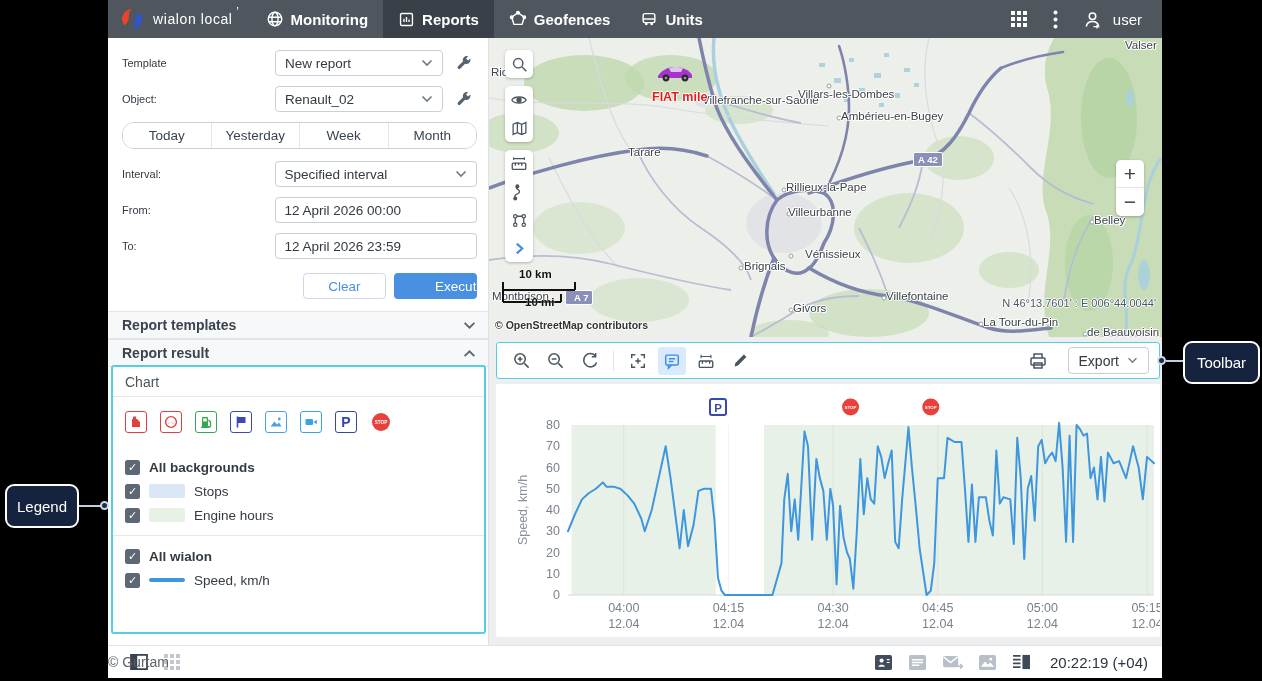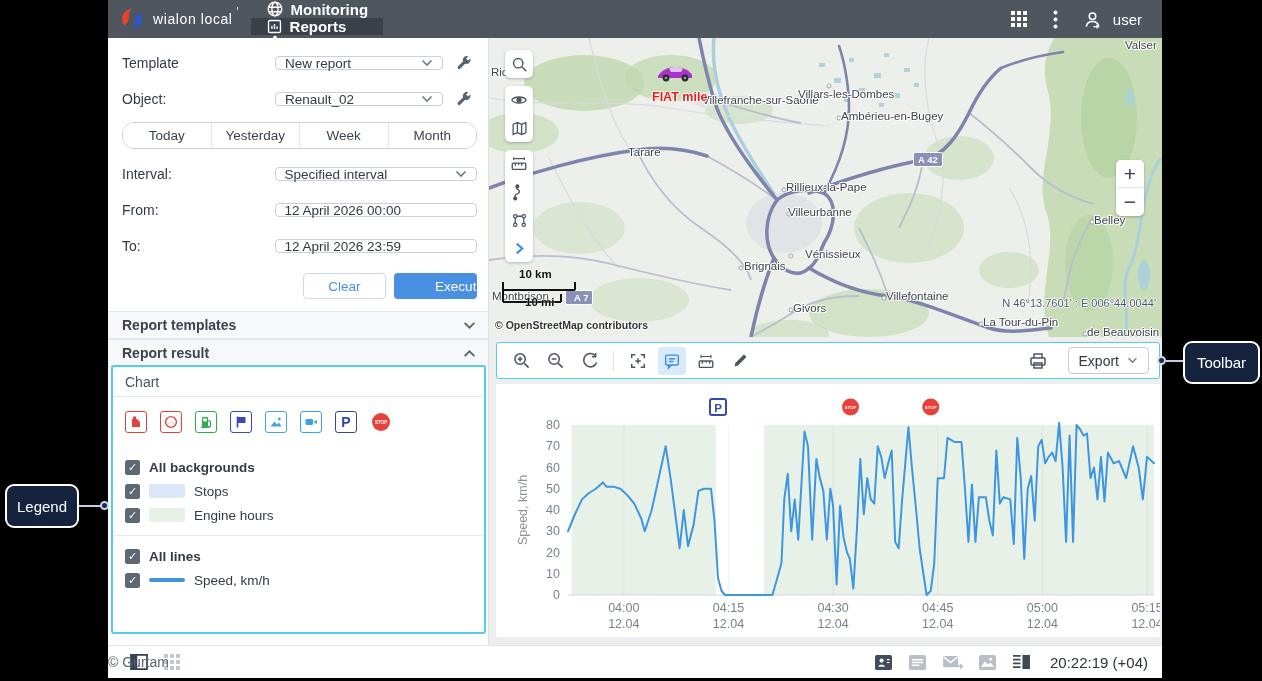--- a/index.html
+++ b/index.html
@@ -6,32 +6,32 @@
   html,body { width:1262px; height:681px; }
   body { position:relative; background:#000; font-family:"Liberation Sans", sans-serif; overflow:hidden; }
 
   .app { position:absolute; left:108px; top:0; width:1054px; height:678px; background:#eceef0; overflow:hidden; }
 
   
   .navbar { position:absolute; left:0; top:0; right:0; height:38px; background:#4f565e; display:flex; align-items:stretch; color:#fff; }
   .brand { display:flex; align-items:center; gap:9px; padding:0 18px 0 12px; }
   .brand-word { font-size:14px; letter-spacing:.6px; color:#fff; position:relative; }
   .brand-word::after { content:"ʼ"; position:absolute; top:-6px; right:-7px; font-size:12px; }
-  .nav-items { display:flex; align-items:stretch;flex-direction:column; }
+  .nav-items { display:flex; align-items:stretch; }
   .nav-item { display:flex; align-items:center; gap:7px; padding:0 15px; font-size:15px; font-weight:600; cursor:pointer; }
   .nav-item.active { background:#394047; }
   .nav-right { margin-left:auto; display:flex; align-items:center; gap:24px; padding-right:20px; }
   .nav-right .usr { display:flex; align-items:center; gap:10px; font-size:15px; }
 
   
   .panel { position:absolute; left:0; top:38px; width:381px; bottom:33px; background:#fff; border-right:1px solid #dfe2e5; }
   .form { padding:12px 11px 0 14px; }
   .frow { display:flex; align-items:center; margin-bottom:10px; height:26px; }
-  .flabel { width:153px; font-size:14px; color:#333a42; }
-  .select, .tinput { height:14px; border:1px solid #c9cfd6; border-radius:4px; background:#fff; font-size:13.5px; color:#333a42; display:flex; align-items:center; padding:0 9px; cursor:pointer; }
+  .flabel { width:153px; font-size:11px; color:#333a42; }
+  .select, .tinput { height:26px; border:1px solid #c9cfd6; border-radius:4px; background:#fff; font-size:13.5px; color:#333a42; display:flex; align-items:center; padding:0 9px; cursor:pointer; }
   .select { width:168px; justify-content:space-between; }
   .select.wide, .tinput { width:203px; }
   .wrench { margin-left:12px; color:#57636e; display:flex; cursor:pointer; }
   .tabs { display:flex; height:27px; border:1px solid #ccd1d7; border-radius:12px; margin:2px 0 12px 0; overflow:hidden; }
   .tab { flex:1; display:flex; align-items:center; justify-content:center; font-size:13.5px; color:#3a4450; border-right:1px solid #e3e6ea; cursor:pointer; background:#fff; }
   .tab:last-child { border-right:none; }
   .btnrow { display:flex; justify-content:flex-end; gap:8px; margin:14px 0 12px 0; }
   .btn { height:26px; width:83px; border-radius:4px; font-size:13.5px; display:flex; align-items:center; justify-content:center; cursor:pointer; }
   .btn.ghost { background:#fff; border:1px solid #cdd9ea; color:#4a90e2; }
   .btn.primary { background:#4a90e2; color:#fff;padding-left:48px; }
@@ -313,21 +313,21 @@
         <span class="lbl">Stops</span>
       </div>
       <div class="lg-row">
         <span class="cbx">✓</span>
         <span class="swatch" style="background: rgb(231, 241, 230);"></span>
         <span class="lbl">Engine hours</span>
       </div>
       <div class="lg-div"></div>
       <div class="lg-row">
         <span class="cbx">✓</span>
-        <span class="lbl bold">All lines</span>
+        <span class="lbl bold">All wialon</span>
       </div>
       <div class="lg-row">
         <span class="cbx">✓</span>
         <span class="lineswatch" style="background: rgb(62, 151, 222);"></span>
         <span class="lbl">Speed, km/h</span>
       </div>
     </div>
   </aside>
 
   <div class="map">

